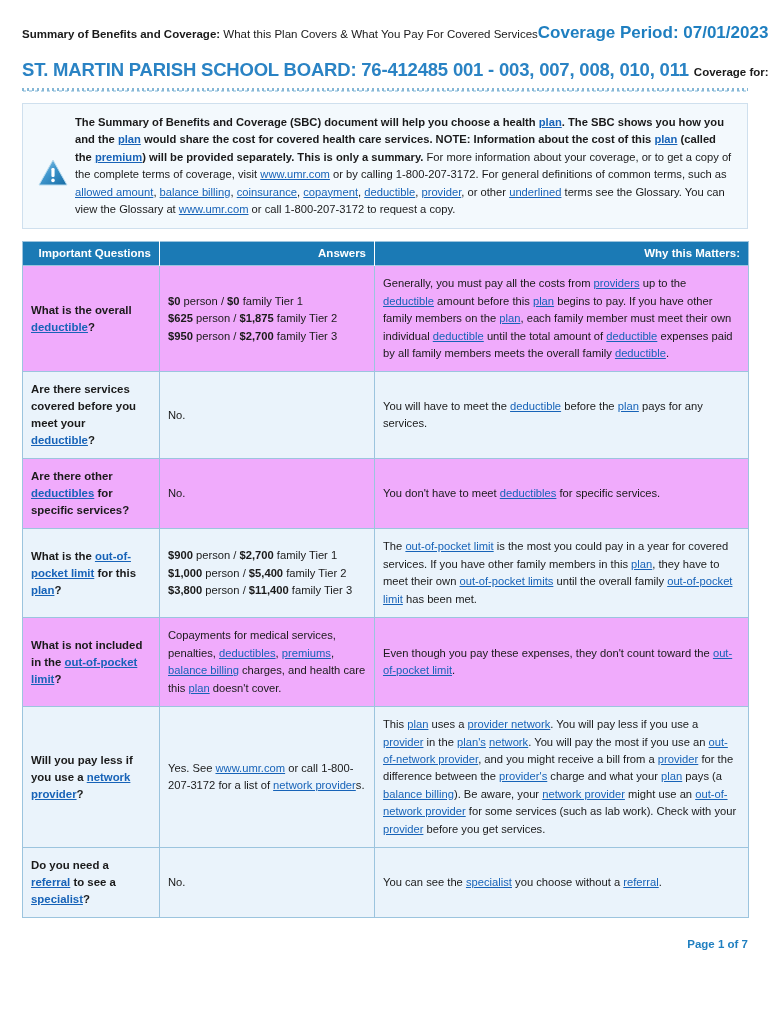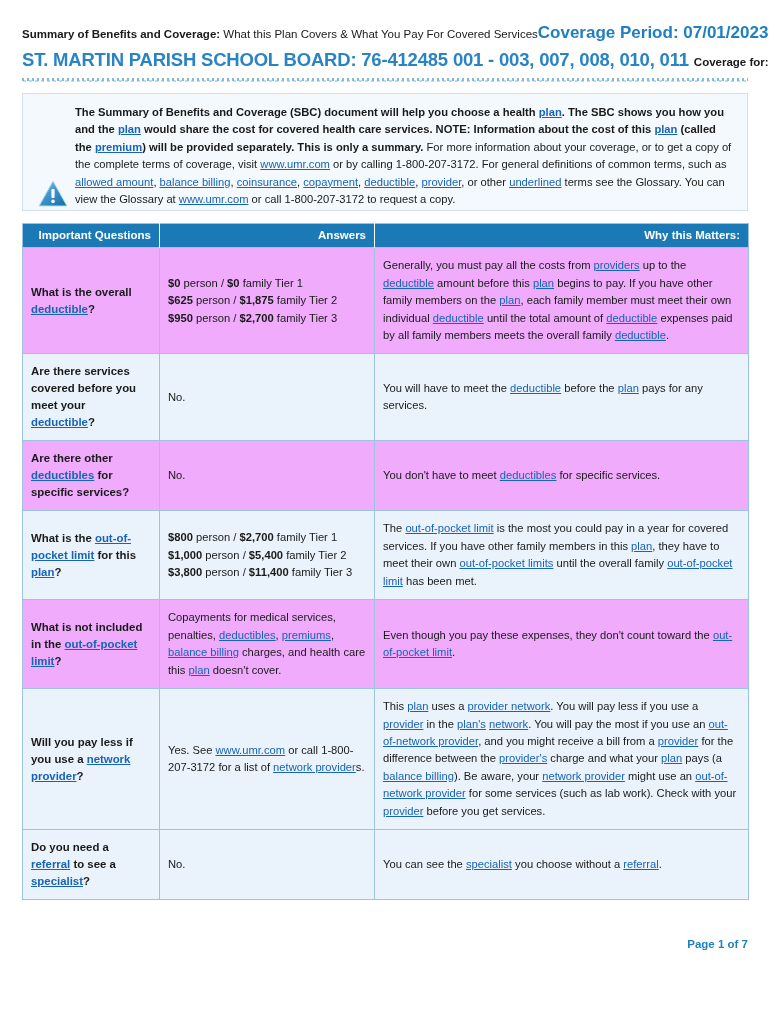--- a/index.html
+++ b/index.html
@@ -12,21 +12,21 @@
   }
   .page{position:relative;width:770px;height:976px;box-sizing:border-box;padding:26px 22px 0 22px;}
 
   
   .hdr-line1{display:flex;align-items:baseline;justify-content:space-between;font-size:11.5px;line-height:14px;}
   .hdr-left{white-space:nowrap;}
   .hdr-left b{font-weight:bold;}
   .hdr-left .sub{font-weight:normal;}
   .cov-period{color:#1f7fc0;font-weight:bold;font-size:17px;white-space:nowrap;}
 
-  .hdr-line2{margin-top:8px;display:flex;align-items:baseline;flex-wrap:nowrap;justify-content:space-between;}
+  .hdr-line2{margin-top:18px;display:flex;align-items:baseline;flex-wrap:nowrap;justify-content:space-between;}
   .plan-name{
     color:#2a83c4;font-weight:bold;font-size:18.5px;line-height:21px;
     letter-spacing:-0.2px;white-space:nowrap;
   }
   .plan-meta{font-size:11.5px;margin-left:5px;white-space:nowrap;}
   .plan-meta b{font-weight:bold;}
 
   
   .bead-rule{
     margin-top:6px;height:7px;width:100%;
@@ -37,22 +37,22 @@
     background-repeat:repeat-x;
     background-size:auto 3px, auto 2px;
     opacity:.95;
   }
 
   
   .intro{
     margin-top:10px;
     border:1px solid #cfe0ee;
     background:#f3f9fd;
-    display:flex;align-items:flex-end;
-    padding:10px 12px 2px 8px;
+    display:flex;align-items:center;
+    padding:10px 12px 10px 8px;
     box-sizing:border-box;
   }
   .warn-ico{flex:0 0 44px;display:flex;align-items:center;justify-content:center;padding-top:14px;}
   .intro-txt{font-size:11.2px;line-height:17.4px;text-align:left;}
   .intro-txt b{font-weight:bold;}
   a.gl{color:#1763b8;text-decoration:underline;}
 
   
   table.sbc{
     margin-top:12px;
@@ -179,21 +179,21 @@
             <div class="why">You don't have to meet <a class="gl" href="#">deductibles</a> for specific services.</div>
           </td>
       </tr>
 
       <tr class="shade">
         <td>
             <div class="q"><span>What is the </span><a class="gl" href="#">out-of-pocket limit</a><span> for this </span><a class="gl" href="#">plan</a><span>?</span></div>
           </td>
         <td>
             <div class="ans">
-          <div><span class="amt">$800</span><span> person / </span><span class="amt">$2,700</span><span> family Tier 1</span></div>
+          <div><span class="amt">$900</span><span> person / </span><span class="amt">$2,700</span><span> family Tier 1</span></div>
           <div><span class="amt">$1,000</span><span> person / </span><span class="amt">$5,400</span><span> family Tier 2</span></div>
           <div><span class="amt">$3,800</span><span> person / </span><span class="amt">$11,400</span><span> family Tier 3</span></div>
         </div>
           </td>
         <td>
             <div class="why">The <a class="gl" href="#">out-of-pocket limit</a> is the most you could pay in a year for covered services. If you have other family members in this <a class="gl" href="#">plan</a>, they have to meet their own <a class="gl" href="#">out-of-pocket limits</a> until the overall family <a class="gl" href="#">out-of-pocket limit</a> has been met.</div>
           </td>
       </tr>
 
       <tr class="plain">

